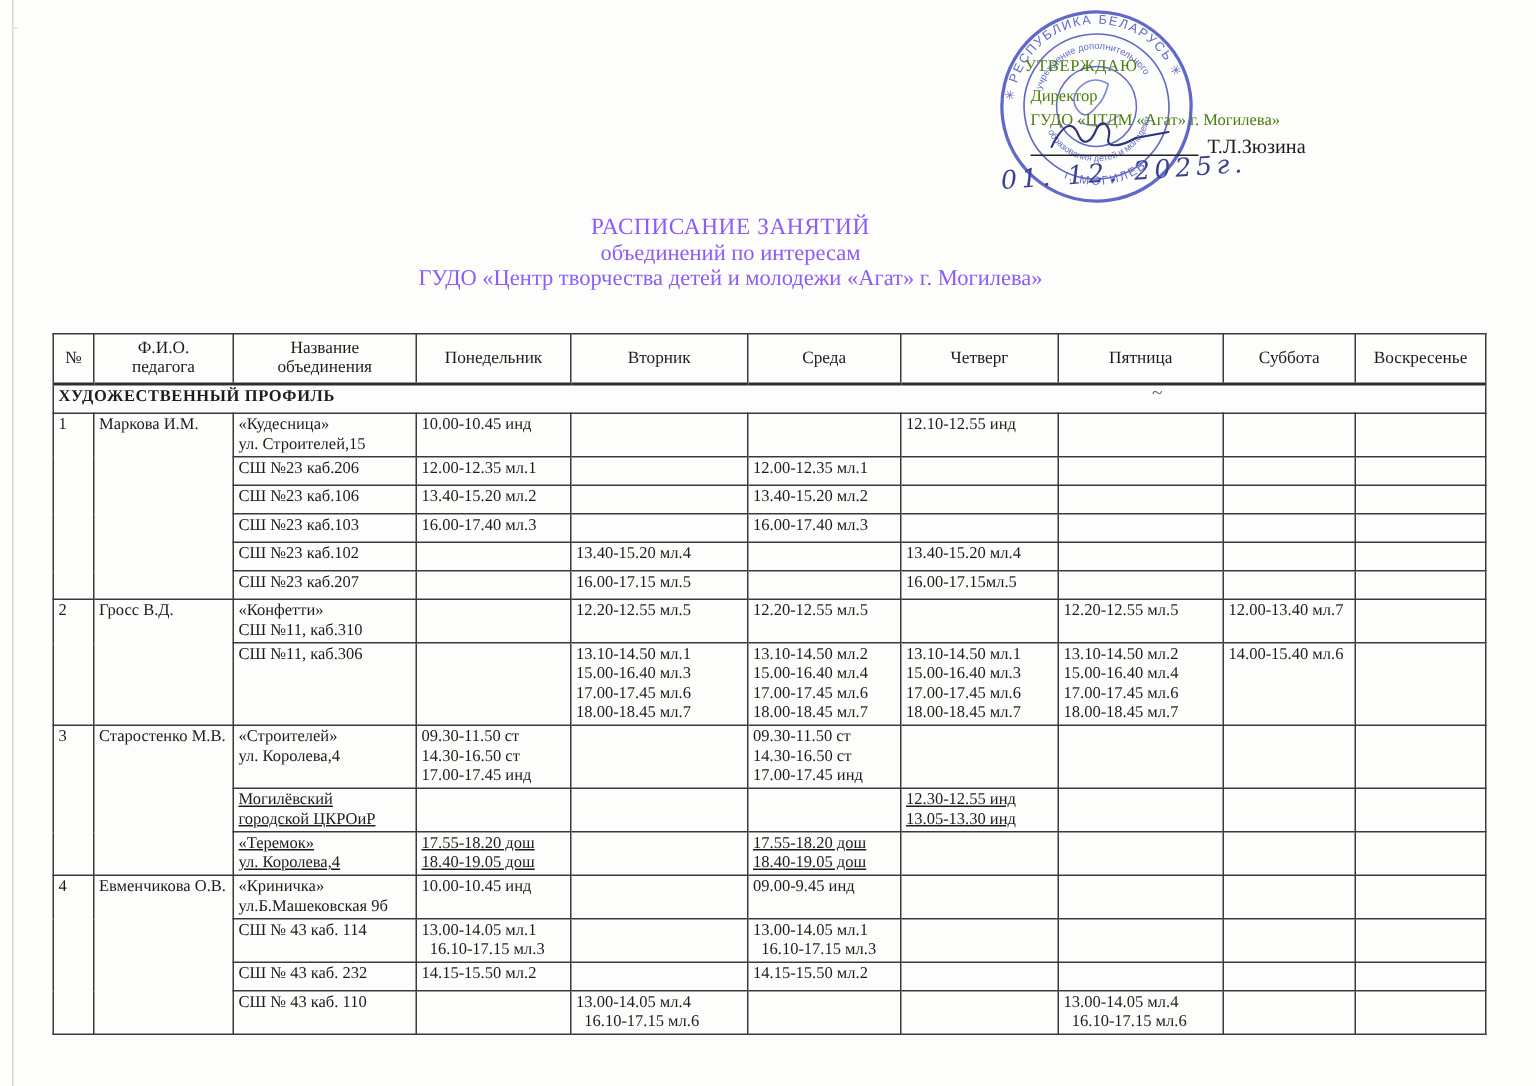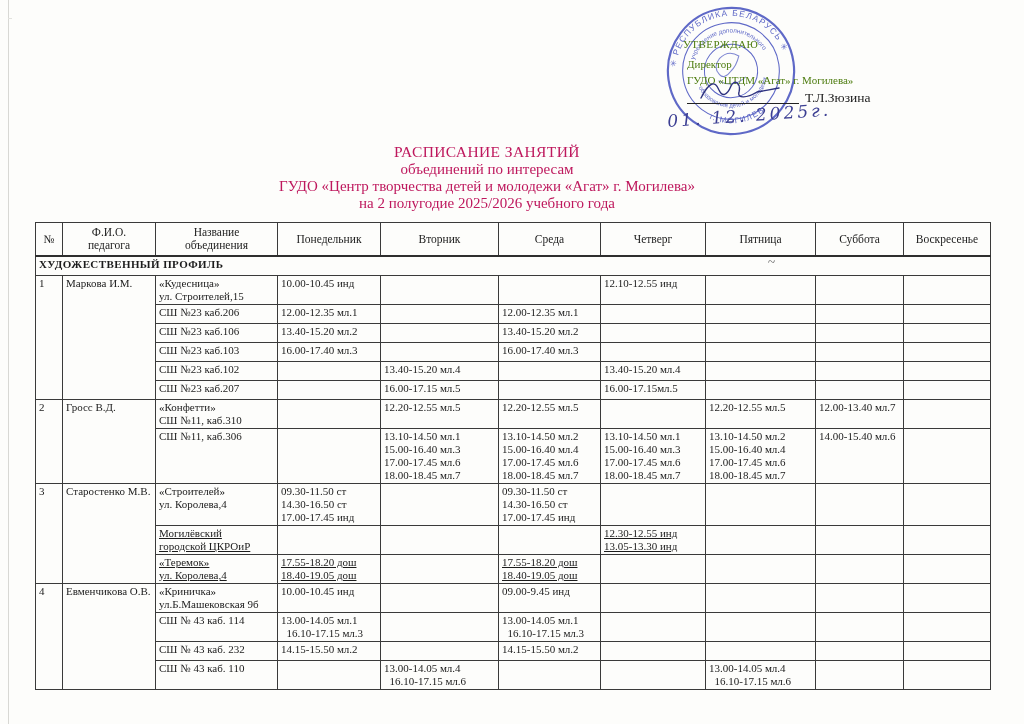--- a/index.html
+++ b/index.html
@@ -24,21 +24,21 @@
   .sig-name{position:absolute;left:118px;top:0;}
   .sig-stroke{position:absolute;left:8px;top:-12px;width:90px;height:26px;}
   .hand-date{
     position:absolute;left:12px;top:104px;width:200px;
     font-family:"DejaVu Serif",serif;font-style:italic;
     font-size:17px;color:#3c3f93;letter-spacing:3px;transform:rotate(-4deg);
     white-space:nowrap;
   }
 
   
-  .doc-title{position:absolute;left:107px;top:143px;width:760px;text-align:center;line-height:17px;font-size:15px;color:#be185d;}
+  .doc-title{position:absolute;left:107px;top:143px;width:760px;text-align:center;line-height:17px;font-size:15px;color:#8b5cf6;}
   .doc-title .t1{font-size:15.5px;letter-spacing:.4px;margin-bottom:1px;}
 
   
   .tbl-wrap{position:absolute;left:35px;top:222px;width:955px;}
   table#schedule{border-collapse:collapse;table-layout:fixed;width:955px;border:1.6px solid #2e2e2e;}
   #schedule th,#schedule td{
     border:1px solid #3a3a3a;
     font-size:11px;line-height:13px;
     vertical-align:top;text-align:left;
     padding:1px 3px;overflow:hidden;
@@ -109,21 +109,20 @@
     </svg>
     <span class="sig-name">Т.Л.Зюзина</span>
   </div>
   <div class="hand-date">01. 12. 2025г.</div>
 </div>
 
 <div class="doc-title">
   <div class="t1">РАСПИСАНИЕ ЗАНЯТИЙ</div>
   <div class="t2">объединений по интересам</div>
   <div class="t3">ГУДО «Центр творчества детей и молодежи «Агат» г. Могилева»</div>
-  <div class="t4">на 2 полугодие 2025/2026 учебного года</div>
 </div>
 
 <span class="artifact">~</span>
 
 <div class="tbl-wrap">
   <table id="schedule">
     <colgroup>
       <col class="c-num">
         <col class="c-fio">
         <col class="c-name">

